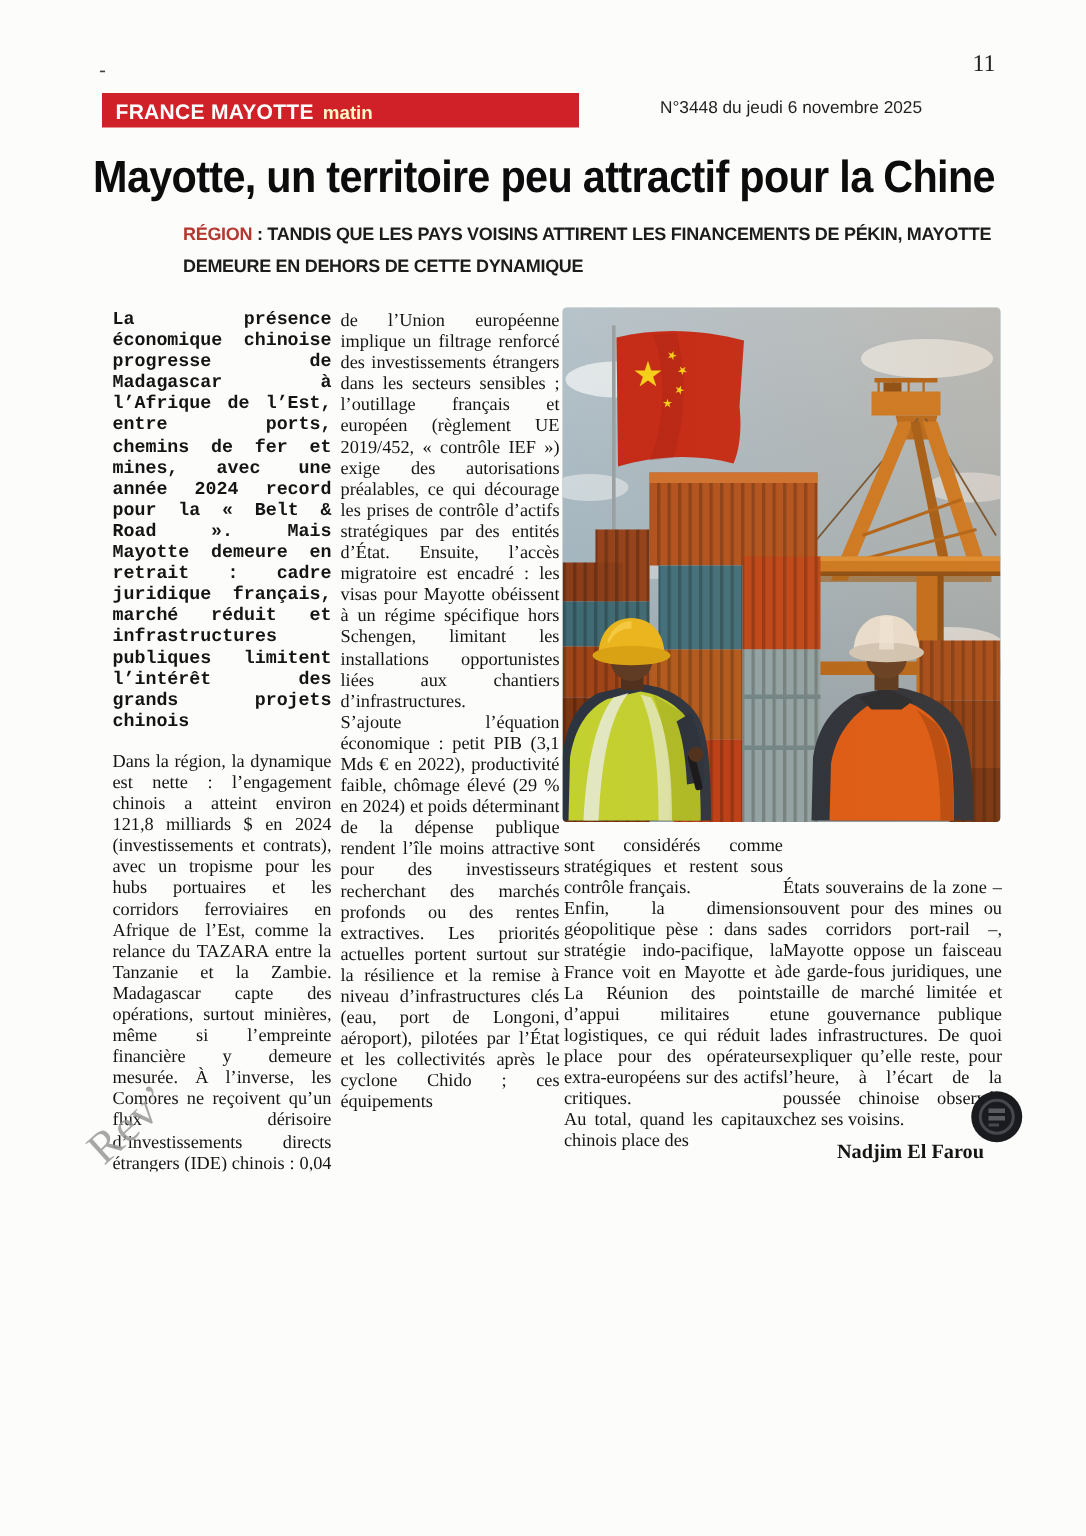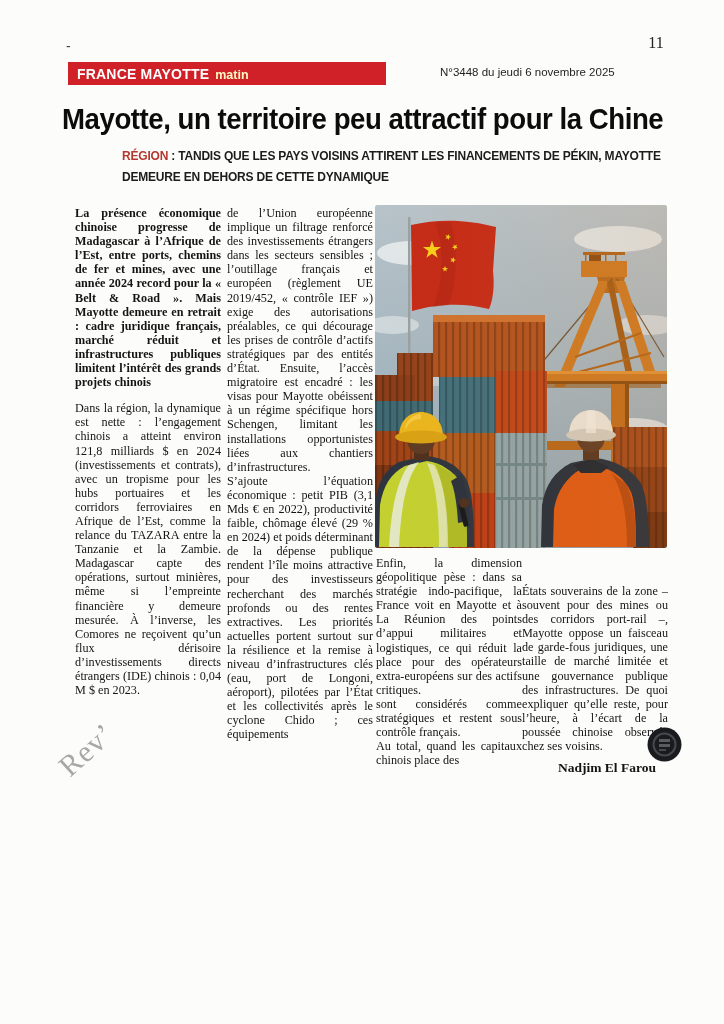--- a/index.html
+++ b/index.html
@@ -30,21 +30,21 @@
     position:absolute; left:76px; top:146px; width:596px;
     font-family:"Liberation Sans",sans-serif; font-weight:bold; font-size:12px;
     line-height:21px; color:#1c1c1c; letter-spacing:-.2px;margin-left:46px;
   }
   .kicker .red { color:#b5372f; }
 
   .col { position:absolute; width:146px; text-align:justify;
     font-size:12.2px; line-height:14.1px; overflow:hidden; }
   .col p { margin:0; }
   .col p + p { margin-top:0; }
-  .lead { font-weight:bold; margin-bottom:12px !important; }
+  .lead { font-weight:bold; margin-bottom:12px !important;font-family:Liberation Mono, monospace; }
   .col1 { left:75px;  top:206px; height:575px; }
   .col2 { left:227px; top:206px; height:575px; }
   .col3 { left:376px; top:556px; height:228px; }
   .col4 { left:522px; top:584px; height:228px; }
 
   .byline { text-align:right; font-weight:bold; font-size:13.5px; margin-top:8px !important; padding-right:12px; }
 
   .photo-frame {
     position:absolute; left:375px; top:205px; width:292px; height:343px;
     border-radius:3px; overflow:hidden; background:#9fb2bc; box-shadow:0 0 0 1px #e2e2de inset;
@@ -213,22 +213,22 @@
         <path d="M194,230 C194,214 204,205 216,205 C228,205 238,214 238,230 Z" fill="#eae5da"></path>
         <ellipse cx="216" cy="230" rx="25" ry="6.5" fill="#d2ccbf"></ellipse>
         <path d="M212,206 L220,206 L221,228 L211,228 Z" fill="#f4f0e6" opacity="0.7"></path>
       </g>
 
       <rect width="292" height="343" fill="url(#warm)"></rect>
     </svg>
   </div>
 
   <div class="col col3">
+    <p>sont considérés comme stratégiques et restent sous contrôle français.</p>
     <p>Enfin, la dimension géopolitique pèse : dans sa stratégie indo-pacifique, la France voit en Mayotte et à La Réunion des points d’appui militaires et logistiques, ce qui réduit la place pour des opérateurs extra-européens sur des actifs critiques.</p>
-    <p>sont considérés comme stratégiques et restent sous contrôle français.</p>
     <p>Au total, quand les capitaux chinois place des</p>
   </div>
 
   <div class="col col4">
     <p>États souverains de la zone – souvent pour des mines ou des corridors port-rail –, Mayotte oppose un faisceau de garde-fous juridiques, une taille de marché limitée et une gouvernance publique des infrastructures. De quoi expliquer qu’elle reste, pour l’heure, à l’écart de la poussée chinoise observée chez ses voisins.</p>
     <p class="byline">Nadjim El Farou</p>
   </div>
 
   <div class="stamp">
     <svg viewBox="0 0 39 39" width="39" height="39" xmlns="http://www.w3.org/2000/svg">

